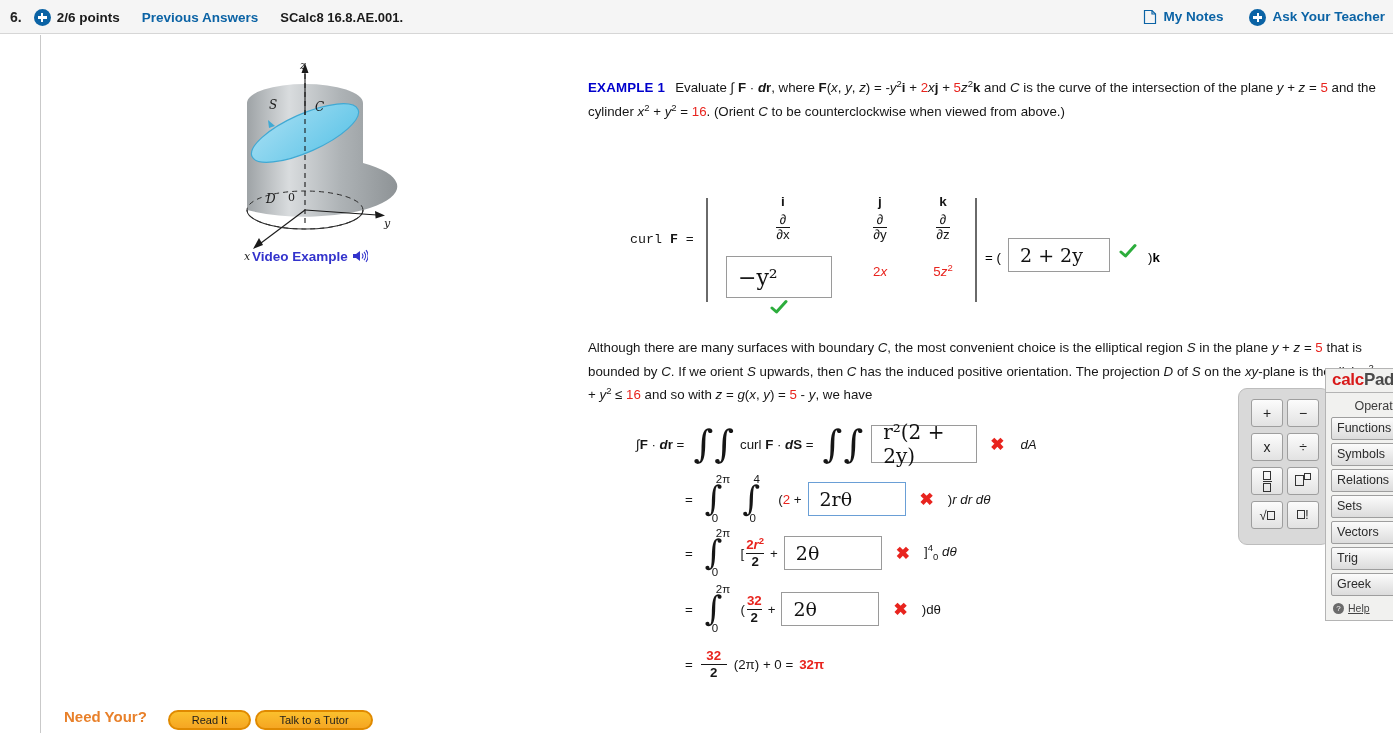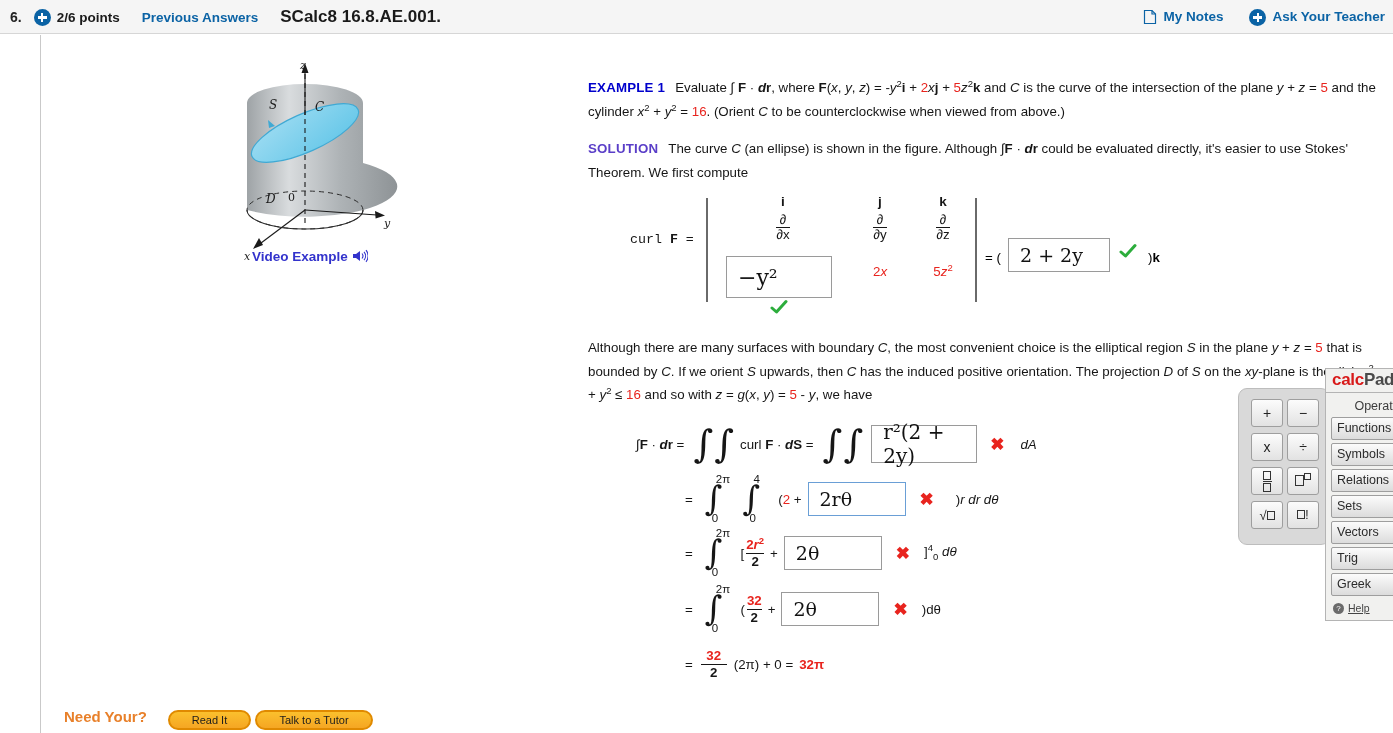--- a/index.html
+++ b/index.html
@@ -25,21 +25,21 @@
     background:#0b63a5; position:relative; margin-right:6px; flex:none;
   }
   .plus-badge::before, .plus-badge::after{
     content:""; position:absolute; background:#fff;
   }
   .plus-badge::before{ left:4px; top:7.5px; width:9px; height:2.5px; }
   .plus-badge::after { top:4px; left:7.25px; height:9px; width:2.5px; }
   .points { font-weight:bold; font-size:13.5px; color:#1a1a1a; margin-right:22px; }
   .link-blue { color:#0b63a5; font-weight:bold; font-size:13.5px; text-decoration:none; cursor:pointer; }
   .prev-ans { margin-right:22px; }
-  .qcode { font-weight:bold; font-size:17px; color:#1a1a1a; }
+  .qcode { font-weight:bold; font-size:13px; color:#1a1a1a; }
   .notes-icon { display:inline-block; width:14px; height:16px; margin-right:6px; position:relative; flex:none;}
   .notes-icon svg { display:block; }
   .hdr-item { display:flex; align-items:flex-start; margin-left:26px; }
 
   
   .rail-divider { position:absolute; left:40px; top:35px; width:1px; height:698px; background:#c9c9c9; }
 
   
   .figure-wrap { position:absolute; left:225px; top:55px; width:200px; height:215px; }
   .video-example {
@@ -233,25 +233,20 @@
 
   <div class="content">
     <p class="ptext">
       <span class="lbl-example">EXAMPLE 1</span>Evaluate
       ∫ <b class="bold">F</b> · <i class="it bold">d</i><b class="bold it">r</b>, where <b class="bold">F</b>(<i class="it">x</i>, <i class="it">y</i>, <i class="it">z</i>) =
       -<i class="it">y</i><sup class="sp">2</sup><b class="bold">i</b> + <span class="red">2</span><i class="it">x</i><b class="bold">j</b> +
       <span class="red">5</span><i class="it">z</i><sup class="sp">2</sup><b class="bold">k</b> and <i class="it">C</i> is the curve of the intersection of the
       plane <i class="it">y</i> + <i class="it">z</i> = <span class="red">5</span> and the cylinder <i class="it">x</i><sup class="sp">2</sup> +
       <i class="it">y</i><sup class="sp">2</sup> = <span class="red">16</span>. (Orient <i class="it">C</i> to be counterclockwise when viewed from above.)
     </p>
-    <p class="ptext second" style="margin-top:14px;">
-      <span class="lbl-solution">SOLUTION</span>The curve
-      <i class="it">C</i> (an ellipse) is shown in the figure. Although ∫<b class="bold">F</b> · <i class="it bold">d</i><b class="bold it">r</b>
-      could be evaluated directly, it's easier to use Stokes' Theorem. We first compute
-    </p>
   </div>
 
   <div class="curl-block">
     <span class="curl-label">curl <b class="bold">F</b> =</span>
     <span class="vbar" style="left:76px; top:8px; height:104px;"></span>
     <span class="vbar" style="left:345px; top:8px; height:104px;"></span>
 
     <div class="det-col" style="left:108px; top:4px; width:90px;">
       <div class="unitv">i</div>
       <div class="frac" style="margin-top:4px;">
@@ -325,21 +320,21 @@
       <span class="top">2π</span>
       <span class="bot">0</span>
     </span>
     <span class="intlim" style="margin-left:16px;">∫
       <span class="top">4</span>
       <span class="bot">0</span>
     </span>
     <span style="margin-left:14px;">(<span class="red">2</span> +</span>
     <span class="ansbox blue" style="width:98px; height:34px; font-size:19px; margin-left:6px;">2rθ</span>
     <span class="xmark" style="margin-left:14px;">✖</span>
-    <span style="margin-left:22px;">)<i class="it">r dr dθ</i></span>
+    <span style="margin-left:14px;">)<i class="it">r dr dθ</i></span>
   </div>
 
   <div class="eqline" style="left:685px; top:536px;">
     <span>=</span>
     <span class="intlim" style="margin-left:12px;">∫
       <span class="top">2π</span>
       <span class="bot">0</span>
     </span>
     <span style="margin-left:14px;">[</span>
     <span class="stackfrac" style="margin-left:2px;">

